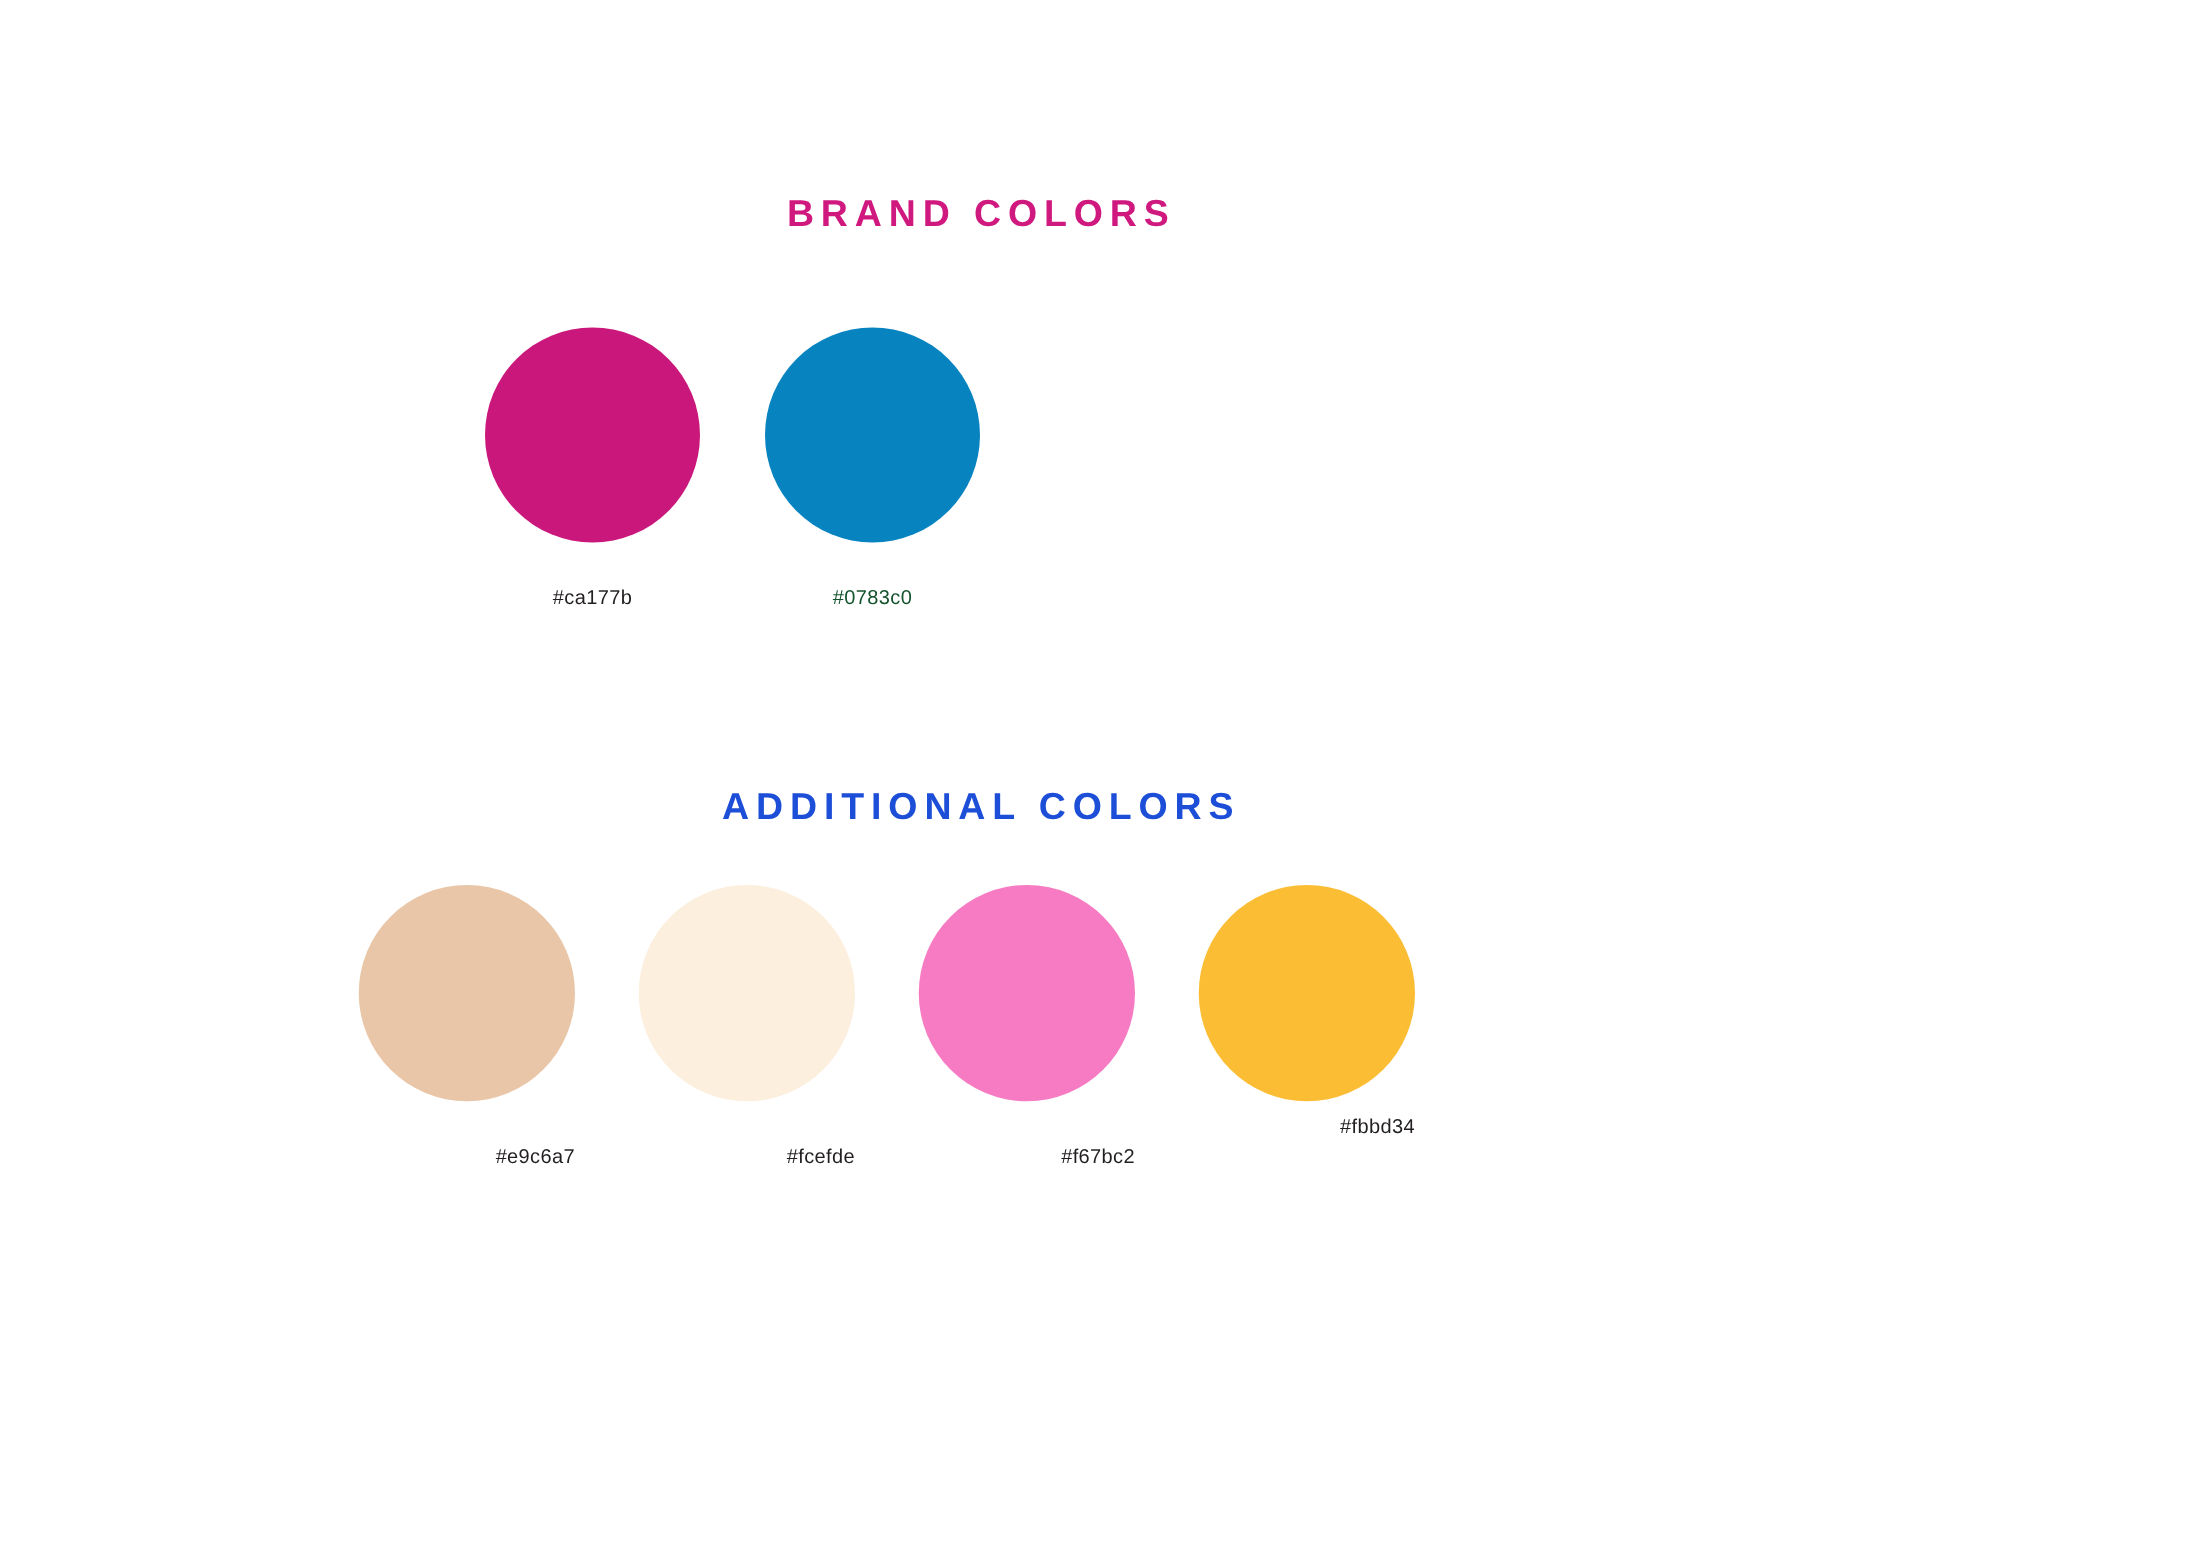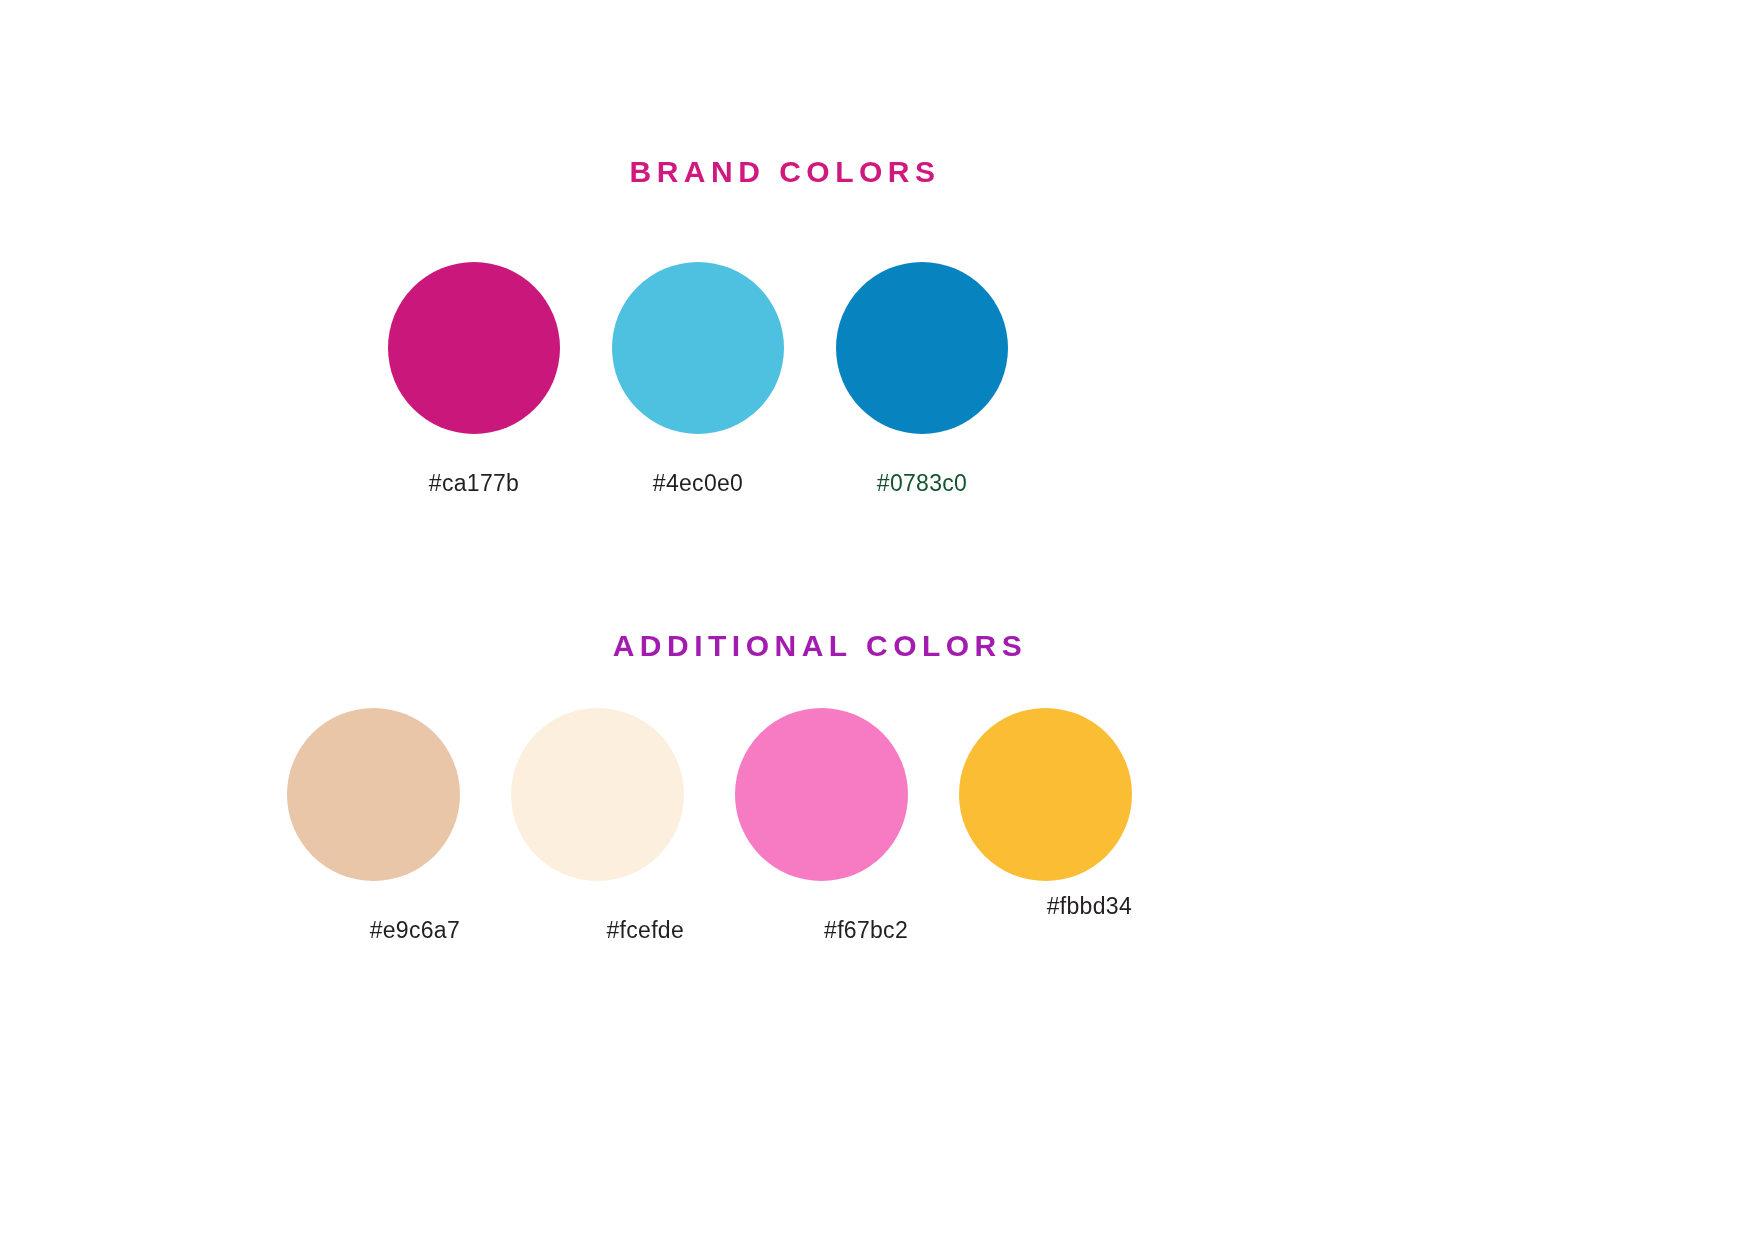--- a/index.html
+++ b/index.html
@@ -67,21 +67,21 @@
   }
 
   .swatch-dot {
     border-radius: 50%;
     display: block;
   }
 
   .swatch-label {
     margin-top: 36px;
     font-family: "Liberation Sans", sans-serif;
-    font-size: 23px;
+    font-size: 16px;
     font-weight: 400;
     letter-spacing: 0.3px;
     color: #231f20;
     white-space: nowrap;
     text-align: center;
   }
 </style>
 </head>
 <body style="background: rgb(255, 255, 255);">
 
@@ -89,34 +89,30 @@
 
   <div class="section-heading" id="heading-brand" style="color: rgb(208, 25, 127);">BRAND COLORS</div>
 
   <div class="swatch-row" id="row-brand">
 
     <div class="swatch">
       <span class="swatch-dot" style="background: rgb(202, 23, 123);"></span>
       <span class="swatch-label" style="color: rgb(35, 31, 32);">#ca177b</span>
     </div>
 
-    <div class="swatch">
-      <span class="swatch-dot" style="background: rgb(78, 192, 224);"></span>
-      <span class="swatch-label" style="color: rgb(35, 31, 32);">#4ec0e0</span>
-    </div>
 
 
     <div class="swatch">
       <span class="swatch-dot" style="background: rgb(7, 131, 192);"></span>
       <span class="swatch-label" style="color: #14532d;">#0783c0</span>
     </div>
 
   </div>
 
-  <div class="section-heading" id="heading-extra" style="color: #a21caf; padding-left: 35px;">ADDITIONAL COLORS</div>
+  <div class="section-heading" id="heading-extra" style="color: #1d4ed8;">ADDITIONAL COLORS</div>
 
   <div class="swatch-row" id="row-extra">
 
     <div class="swatch">
       <span class="swatch-dot" style="background: rgb(233, 198, 167);"></span>
       <span class="swatch-label" style="color: rgb(35, 31, 32);">#e9c6a7</span>
     </div>
 
     <div class="swatch">
       <span class="swatch-dot" style="background: rgb(252, 239, 222);"></span>

